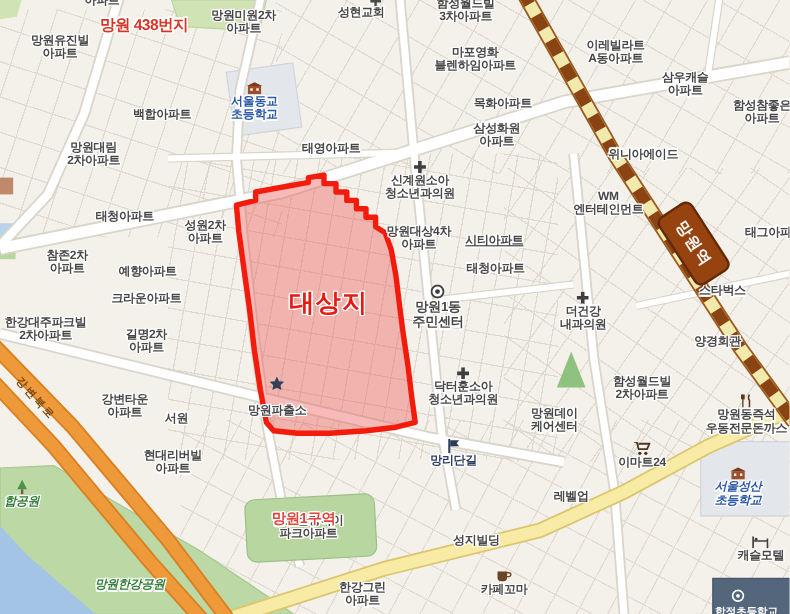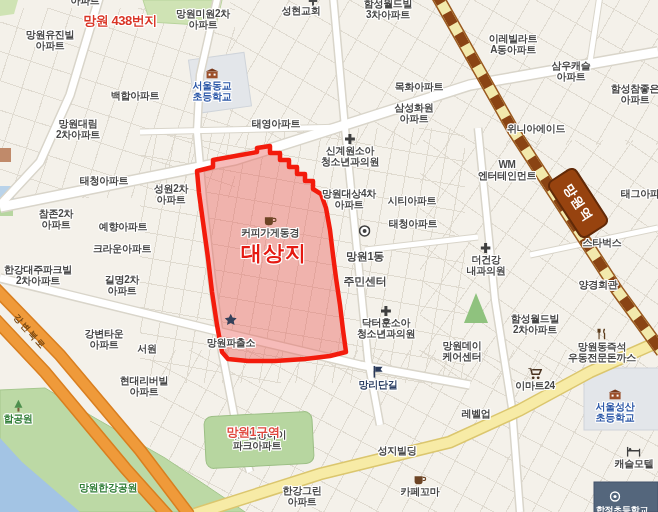--- a/index.html
+++ b/index.html
@@ -23,21 +23,21 @@
       repeating-linear-gradient(28deg,transparent 0 26px,#ddd8cd 26px 27px);}
   svg.base{position:absolute;left:0;top:0;z-index:20;}
   #labels{position:absolute;left:0;top:0;width:100%;height:100%;z-index:30;}
   .map-label{position:absolute;transform:translate(-50%,-50%);display:flex;flex-direction:column;
      align-items:center;font-weight:700;font-size:10px;line-height:1.14;color:#474747;
      text-align:center;white-space:nowrap;letter-spacing:-0.3px;z-index:30;
      text-shadow:1px 0 0 #fff,-1px 0 0 #fff,0 1px 0 #fff,0 -1px 0 #fff,
                  1px 1px 0 #fff,-1px -1px 0 #fff,1px -1px 0 #fff,-1px 1px 0 #fff;}
   .poi-icon{display:block;line-height:0;margin-bottom:1px;}
   .school-blue{color:#2b57a7;}
-  .park-green{color:#2f7d36;}
+  .park-green{color:#2f7d36;font-style:italic;}
   .navy{color:#2c3f63;}
   .red-sm{color:#d93425;font-size:13px;letter-spacing:-0.5px;z-index:40;}
   .red-big{color:#e51a12;font-size:21px;letter-spacing:1px;z-index:40;}
   .red-sm2{color:#e0463c;font-size:12px;z-index:40;}
   .road-orange{color:#7c4a12;text-shadow:none;letter-spacing:2px;font-size:9px;z-index:31;}
   .white-navy{color:#fff;text-shadow:none;font-size:9px;font-weight:700;z-index:32;}
   .station-badge{position:absolute;left:578px;top:203px;width:64px;height:30px;z-index:45;
      transform:translate(-50%,-50%) rotate(57deg);background:#97430f;border:2px solid #622a08;
      border-radius:7px;color:#fff;font-weight:700;font-size:13px;letter-spacing:1px;
      display:flex;align-items:center;justify-content:center;
@@ -143,20 +143,24 @@
         <span>성현교회</span>
       </div>
       <div class="map-label" style="left: 388px; top: 9px;">
         <span>함성월드빌</span>
         <span>3차아파트</span>
       </div>
       <div class="map-label" style="left: 513px; top: 44px;">
         <span>이레빌라트</span>
         <span>A동아파트</span>
       </div>
+      <div class="map-label" style="left: 396px; top: 50px;">
+        <span>마포영화</span>
+        <span>블렌하임아파트</span>
+      </div>
       <div class="map-label" style="left: 571px; top: 71px;">
         <span>삼우캐슬</span>
         <span>아파트</span>
       </div>
       <div class="map-label" style="left: 419px; top: 87px;">
         <span>목화아파트</span>
       </div>
       <div class="map-label" style="left: 635px; top: 94px;">
         <span>함성참좋은</span>
         <span>아파트</span>
@@ -199,21 +203,21 @@
         <span>태청아파트</span>
       </div>
       <div class="map-label" style="left: 171px; top: 194px;">
         <span>성원2차</span>
         <span>아파트</span>
       </div>
       <div class="map-label" style="left: 349px; top: 199px;">
         <span>망원대상4차</span>
         <span>아파트</span>
       </div>
-      <div class="map-label" style="left: 412px; top: 201px;">
+      <div class="map-label" style="left: 412px; top: 201px; text-decoration: underline;">
         <span>시티아파트</span>
       </div>
       <div class="map-label" style="left: 413px; top: 224px;">
         <span>태청아파트</span>
       </div>
       <div class="map-label" style="left: 507px; top: 170px;">
         <span>WM</span>
         <span>엔터테인먼트</span>
       </div>
       <div class="map-label" style="left: 645px; top: 194px;">
@@ -222,31 +226,24 @@
       <div class="map-label" style="left: 602px; top: 243px;">
         <span>스타벅스</span>
       </div>
       <div class="map-label" style="left: 56px; top: 219px;">
         <span>참존2차</span>
         <span>아파트</span>
       </div>
       <div class="map-label" style="left: 123px; top: 227px;">
         <span>예향아파트</span>
       </div>
-      <div class="map-label" style="left: 270px; top: 227px;">
-        <span class="poi-icon"><svg width="13" height="11" viewBox="0 0 13 11">
-            <path d="M1 2h8v5a3 3 0 0 1-3 3H4a3 3 0 0 1-3-3z" fill="#6d4425"></path>
-            <path d="M9 3h1.5a1.6 1.6 0 0 1 0 3.2H9" fill="none" stroke="#6d4425" stroke-width="1.2"></path>
-          </svg></span>
-        <span>커피가게동경</span>
-      </div>
       <div class="map-label red-big" style="left: 274px; top: 253px;">
         <span>대상지</span>
       </div>
-      <div class="map-label" style="left: 365px; top: 256px; font-size: 11px; gap: 12px;">
+      <div class="map-label" style="left: 365px; top: 256px; font-size: 11px;">
         <span class="poi-icon"><svg width="12" height="12" viewBox="0 0 12 12">
             <circle cx="6" cy="6" r="5" fill="#fff" stroke="#3f3f3f" stroke-width="1.6"></circle>
             <circle cx="6" cy="6" r="2" fill="#3f3f3f"></circle>
           </svg></span>
         <span>망원1동</span>
         <span>주민센터</span>
       </div>
       <div class="map-label" style="left: 486px; top: 260px;">
         <span class="poi-icon"><svg width="10" height="10" viewBox="0 0 10 10">
             <path d="M3.5 0h3v3.5H10v3H6.5V10h-3V6.5H0v-3h3.5z" fill="#3f3f3f"></path>
@@ -289,21 +286,21 @@
         <span>청소년과의원</span>
       </div>
       <div class="map-label" style="left: 535px; top: 324px;">
         <span>함성월드빌</span>
         <span>2차아파트</span>
       </div>
       <div class="map-label" style="left: 462px; top: 351px;">
         <span>망원데이</span>
         <span>케어센터</span>
       </div>
-      <div class="map-label" style="left: 602px; top: 346px; justify-content: center;">
+      <div class="map-label" style="left: 622px; top: 346px; justify-content: center;">
         <span class="poi-icon"><svg width="12" height="11" viewBox="0 0 12 11">
             <path d="M2 0v4M4 0v4M3 0v11M3 4a1.5 1.5 0 0 0 1-1.4" stroke="#5a3a1a" stroke-width="1.1" fill="none"></path>
             <path d="M8.5 0c-1 2-1 4 0 5v6" stroke="#5a3a1a" stroke-width="1.3" fill="none"></path>
           </svg></span>
         <span>망원동즉석</span>
         <span>우동전문돈까스</span>
       </div>
       <div class="map-label navy" style="left: 378px; top: 378px;">
         <span class="poi-icon"><svg width="11" height="12" viewBox="0 0 11 12">
             <rect x="1" y="0" width="1.6" height="12" fill="#2a3a5a"></rect>
@@ -320,21 +317,21 @@
           </svg></span>
         <span>이마트24</span>
       </div>
       <div class="map-label" style="left: 476px; top: 414px;">
         <span>레벨업</span>
       </div>
       <div class="map-label" style="left: 144px; top: 386px;">
         <span>현대리버빌</span>
         <span>아파트</span>
       </div>
-      <div class="map-label school-blue" style="left: 615px; top: 406px;">
+      <div class="map-label school-blue" style="left: 615px; top: 406px; font-style: italic;">
         <span class="poi-icon"><svg width="13" height="11" viewBox="0 0 13 11">
             <path d="M0 4 6.5 1 13 4z" fill="#7a3a1c"></path>
             <rect x="1" y="4" width="11" height="7" fill="#9c4f2a"></rect>
             <rect x="3" y="6" width="2" height="2" fill="#fff"></rect>
             <rect x="8" y="6" width="2" height="2" fill="#fff"></rect>
           </svg></span>
         <span>서울성산</span>
         <span>초등학교</span>
       </div>
       <div class="map-label" style="left: 634px; top: 458px;">

